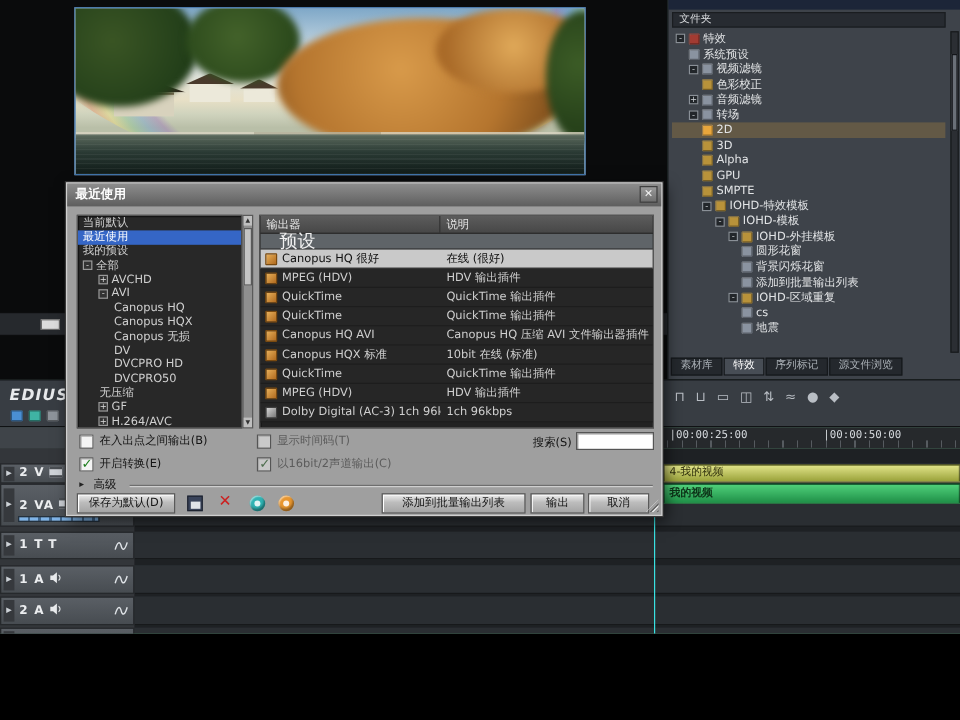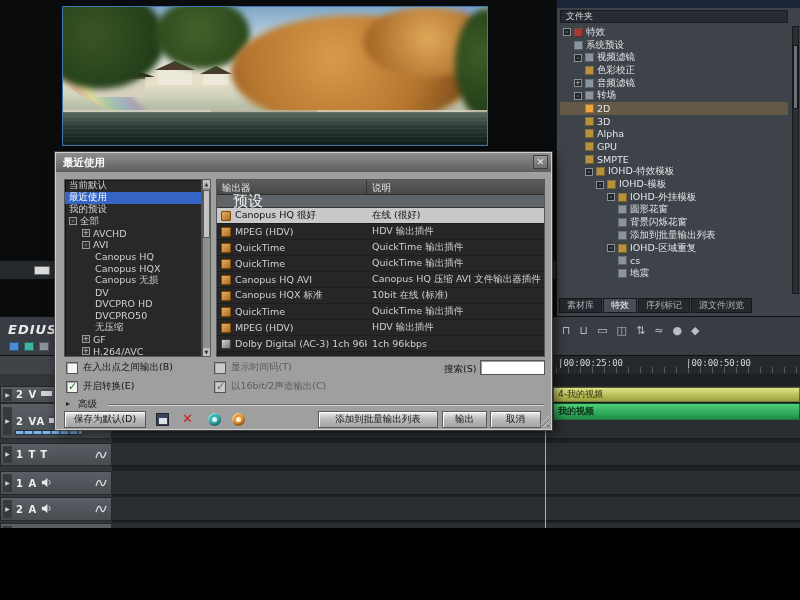--- a/index.html
+++ b/index.html
@@ -457,21 +457,21 @@
         </div>
         <div class="dt-row" style="padding-left: 30px;">
           <span>DV</span>
         </div>
         <div class="dt-row" style="padding-left: 30px;">
           <span>DVCPRO HD</span>
         </div>
         <div class="dt-row" style="padding-left: 30px;">
           <span>DVCPRO50</span>
         </div>
-        <div class="dt-row" style="padding-left: 30px; text-align: right;">
+        <div class="dt-row" style="padding-left: 18px; text-align: right;">
           <span>无压缩</span>
         </div>
         <div class="dt-row" style="padding-left: 17px;">
           <span class="dt-box">+</span>
           <span>GF</span>
         </div>
         <div class="dt-row" style="padding-left: 17px;">
           <span class="dt-box">+</span>
           <span>H.264/AVC</span>
         </div>

